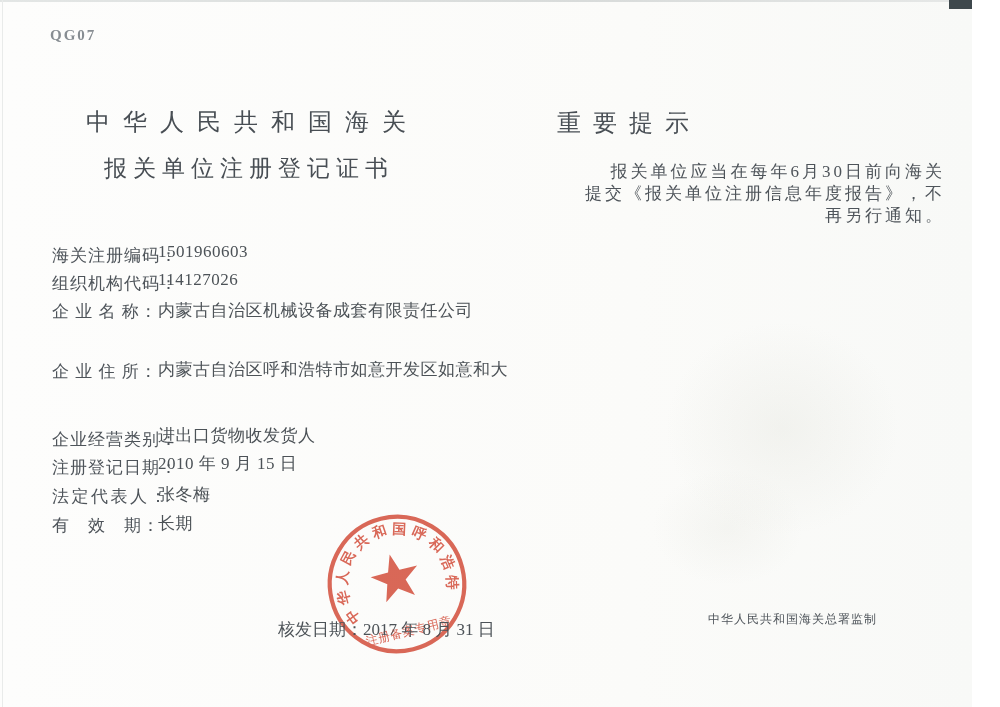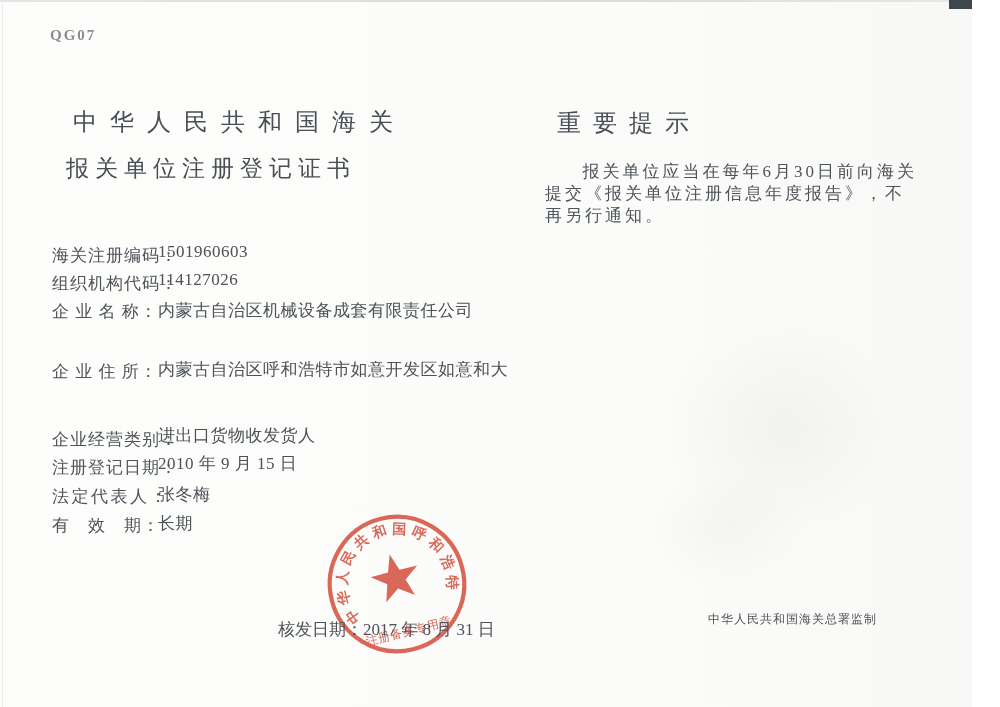--- a/index.html
+++ b/index.html
@@ -19,27 +19,27 @@
   .scan-corner-block{position:absolute;top:0;right:0;width:23px;height:9px;background:#3e484c;}
   .scan-left-line{position:absolute;top:0;bottom:0;left:2px;width:1px;background:#e9ebea;}
   .watermark{position:absolute;left:620px;top:280px;width:360px;height:330px;
     background:
       radial-gradient(closest-side at 45% 45%, rgba(198,200,186,.16), rgba(198,200,186,0) 72%),
       radial-gradient(closest-side at 30% 75%, rgba(198,200,186,.12), rgba(198,200,186,0) 70%);
   }
   
   .qg07{position:absolute;left:50px;top:27px;font-size:15px;font-weight:600;
     letter-spacing:2px;color:#878d92;}
-  .title-block{position:absolute;left:60px;top:106px;width:372px;color:#484e54;}
+  .title-block{position:absolute;left:60px;top:106px;width:372px;text-align:center;color:#484e54;}
   .title-l1{font-size:24px;letter-spacing:13px;padding-left:13px;white-space:nowrap;}
   .title-l2{font-size:23px;letter-spacing:6px;padding-left:6px;margin-top:15px;white-space:nowrap;}
   .notice-block{position:absolute;left:545px;top:107px;width:400px;color:#4e545a;}
   .notice-title{font-size:24px;letter-spacing:12px;padding-left:12px;white-space:nowrap;color:#494f55;}
   .notice-body{margin-top:22px;font-size:17px;letter-spacing:3px;line-height:22px;}
-  .notice-line{white-space:nowrap;}
+  .notice-line{white-space:nowrap;text-align:right;}
   .notice-line.indent{text-indent:2.2em;}
   .field-label{position:absolute;left:52px;font-size:17px;color:#4e545a;letter-spacing:1px;white-space:nowrap;}
   .field-value{position:absolute;left:158px;font-size:17px;color:#4c5257;letter-spacing:.5px;white-space:nowrap;}
   .ls-wide{letter-spacing:2.5px;}
   .addr-line{line-height:24px;}
   .issue-row{position:absolute;left:278px;font-size:17px;color:#4c5257;white-space:nowrap;}
   .footer-right{position:absolute;left:708px;top:611px;font-size:12px;letter-spacing:1px;
     color:#4e545a;white-space:nowrap;}
   
   .seal{position:absolute;left:292px;top:479px;width:210px;height:210px;

